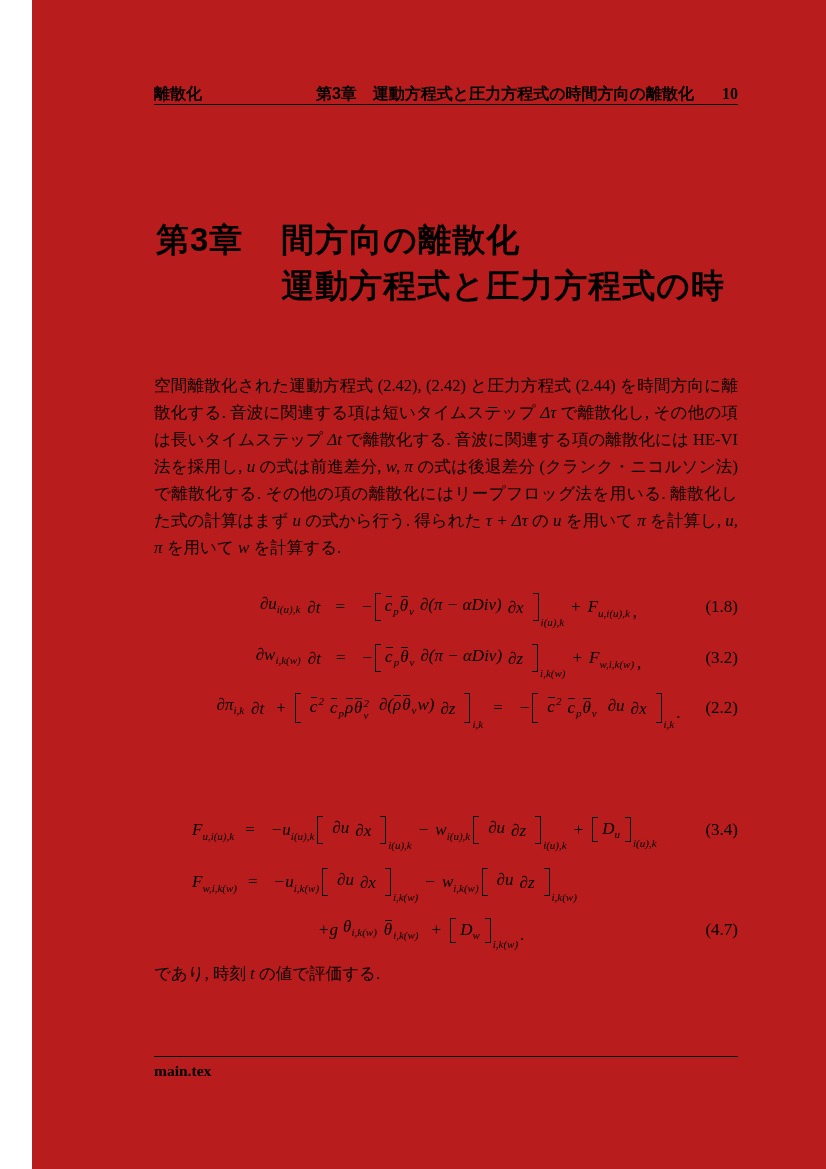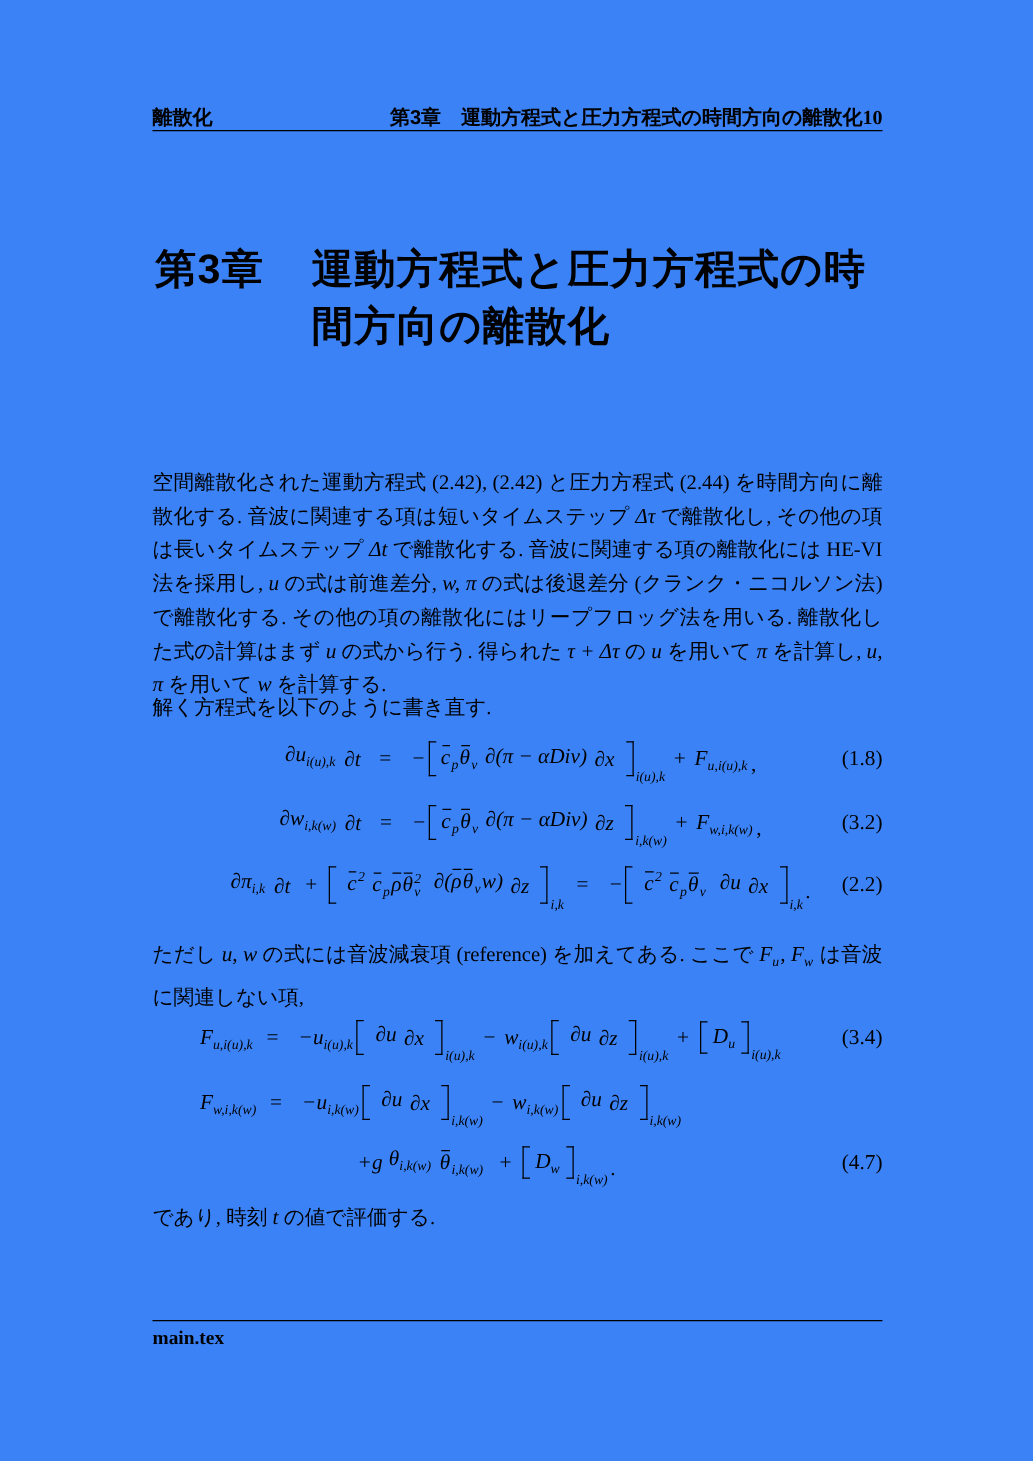--- a/index.html
+++ b/index.html
@@ -1,34 +1,34 @@
 <!DOCTYPE html>
 <html><head>
 <meta charset="utf-8">
 <style>
   html,body{margin:0;padding:0;background:#ffffff;}
   body{width:826px;height:1169px;position:relative;color:#000;
        font-family:"Liberation Serif","DejaVu Serif",serif;}
-  .page{position:absolute;inset:0;background:#3b82f6;}
+  .page{position:absolute;inset:0;background:#b91c1c;margin-left:32px;}
   .content{position:absolute;left:122px;top:0;width:584px;height:1169px;}
 
   
   .header{position:absolute;left:0;top:84px;width:100%;display:flex;
           justify-content:space-between;align-items:baseline;}
   .h-left{font-family:"Liberation Sans","DejaVu Sans",sans-serif;
           font-weight:bold;font-size:16px;}
-  .h-right-group{display:flex;align-items:baseline;}
+  .h-right-group{display:flex;align-items:baseline;gap:28px;}
   .h-center{font-family:"Liberation Sans","DejaVu Sans",sans-serif;
             font-weight:bold;font-size:16px;}
   .h-num{font-weight:bold;font-size:16px;}
   .header-rule{position:absolute;left:0;top:104px;width:100%;
                border-top:1.6px solid #000;}
 
   
-  .chapter{position:absolute;left:2px;top:192px;display:flex;gap:38px;
+  .chapter{position:absolute;left:2px;top:217px;display:flex;gap:38px;
            font-family:"Liberation Sans","DejaVu Sans",sans-serif;
            font-weight:bold;font-size:33px;letter-spacing:1px;line-height:46px;}
   .ch-title{display:flex;flex-direction:column;}
 
   
   .par{position:absolute;left:0;width:584px;margin:0;font-size:16.5px;
        line-height:27px;text-align:justify;}
   .par .mi{font-size:17px;}
   .par .rm{font-size:16.5px;}
 
@@ -94,27 +94,26 @@
       <span class="h-right-group">
         <span class="h-center">第3章　運動方程式と圧力方程式の時間方向の離散化</span>
         <span class="h-num">10</span>
       </span>
     </div>
     <div class="header-rule"></div>
 
     <div class="chapter">
       <span class="ch-label">第3章</span>
       <span class="ch-title">
+        <span>間方向の離散化</span>
         <span>運動方程式と圧力方程式の時</span>
-        <span>間方向の離散化</span>
       </span>
     </div>
 
     <p class="par" style="top:372px;"><span class="jp">空間離散化された運動方程式 </span><span class="rm">(2.42), (2.42)</span><span class="jp"> と圧力方程式 </span><span class="rm">(2.44)</span><span class="jp"> を時間方向に離散化する. 音波に関連する項は短いタイムステップ </span><span class="mi">Δτ</span><span class="jp"> で離散化し, その他の項は長いタイムステップ </span><span class="mi">Δt</span><span class="jp"> で離散化する. 音波に関連する項の離散化には </span><span class="rm">HE-VI</span><span class="jp"> 法を採用し, </span><span class="mi">u</span><span class="jp"> の式は前進差分, </span><span class="mi">w, π</span><span class="jp"> の式は後退差分 (クランク・ニコルソン法) で離散化する. その他の項の離散化にはリープフロッグ法を用いる. 離散化した式の計算はまず </span><span class="mi">u</span><span class="jp"> の式から行う. 得られた </span><span class="mi">τ + Δτ</span><span class="jp"> の </span><span class="mi">u</span><span class="jp"> を用いて </span><span class="mi">π</span><span class="jp"> を計算し, </span><span class="mi">u, π</span><span class="jp"> を用いて </span><span class="mi">w</span><span class="jp"> を計算する.</span></p>
-    <p class="par" style="top:552px;"><span class="jp">解く方程式を以下のように書き直す.</span></p>
 
     <div class="eqs" style="top:582px;">
       <div class="eq-row h50">
         <span class="eq-content">
             <span class="frac">
               <span class="fr-n"><span class="mi">∂u</span><span class="msub">i(u),k</span></span>
               <span class="fr-b"></span>
               <span class="fr-d"><span class="mi">∂t</span></span>
             </span>
             <span class="mrel">=</span>
@@ -202,21 +201,20 @@
                 </span></span>
               <span class="br-r"></span>
               <span class="br-sub">i,k</span>
             </span>
             <span class="mp">.</span>
           </span>
         <span class="eq-num">(2.2)</span>
       </div>
     </div>
 
-    <p class="par" style="top:750px;"><span class="jp">ただし </span><span class="mi">u, w</span><span class="jp"> の式には音波減衰項 (reference) を加えてある. ここで </span><span class="mi">F</span><span class="msub">u</span><span class="mi">, F</span><span class="msub">w</span><span class="jp"> は音波に関連しない項,</span></p>
 
     <div class="eqs" style="top:804px;">
       <div class="eq-row h52 left1">
         <span class="eq-content">
             <span class="mi">F</span>
             <span class="msub">u,i(u),k</span>
             <span class="mrel">=</span>
             <span class="mo neg">−</span>
             <span class="mi">u</span>
             <span class="msub">i(u),k</span>

